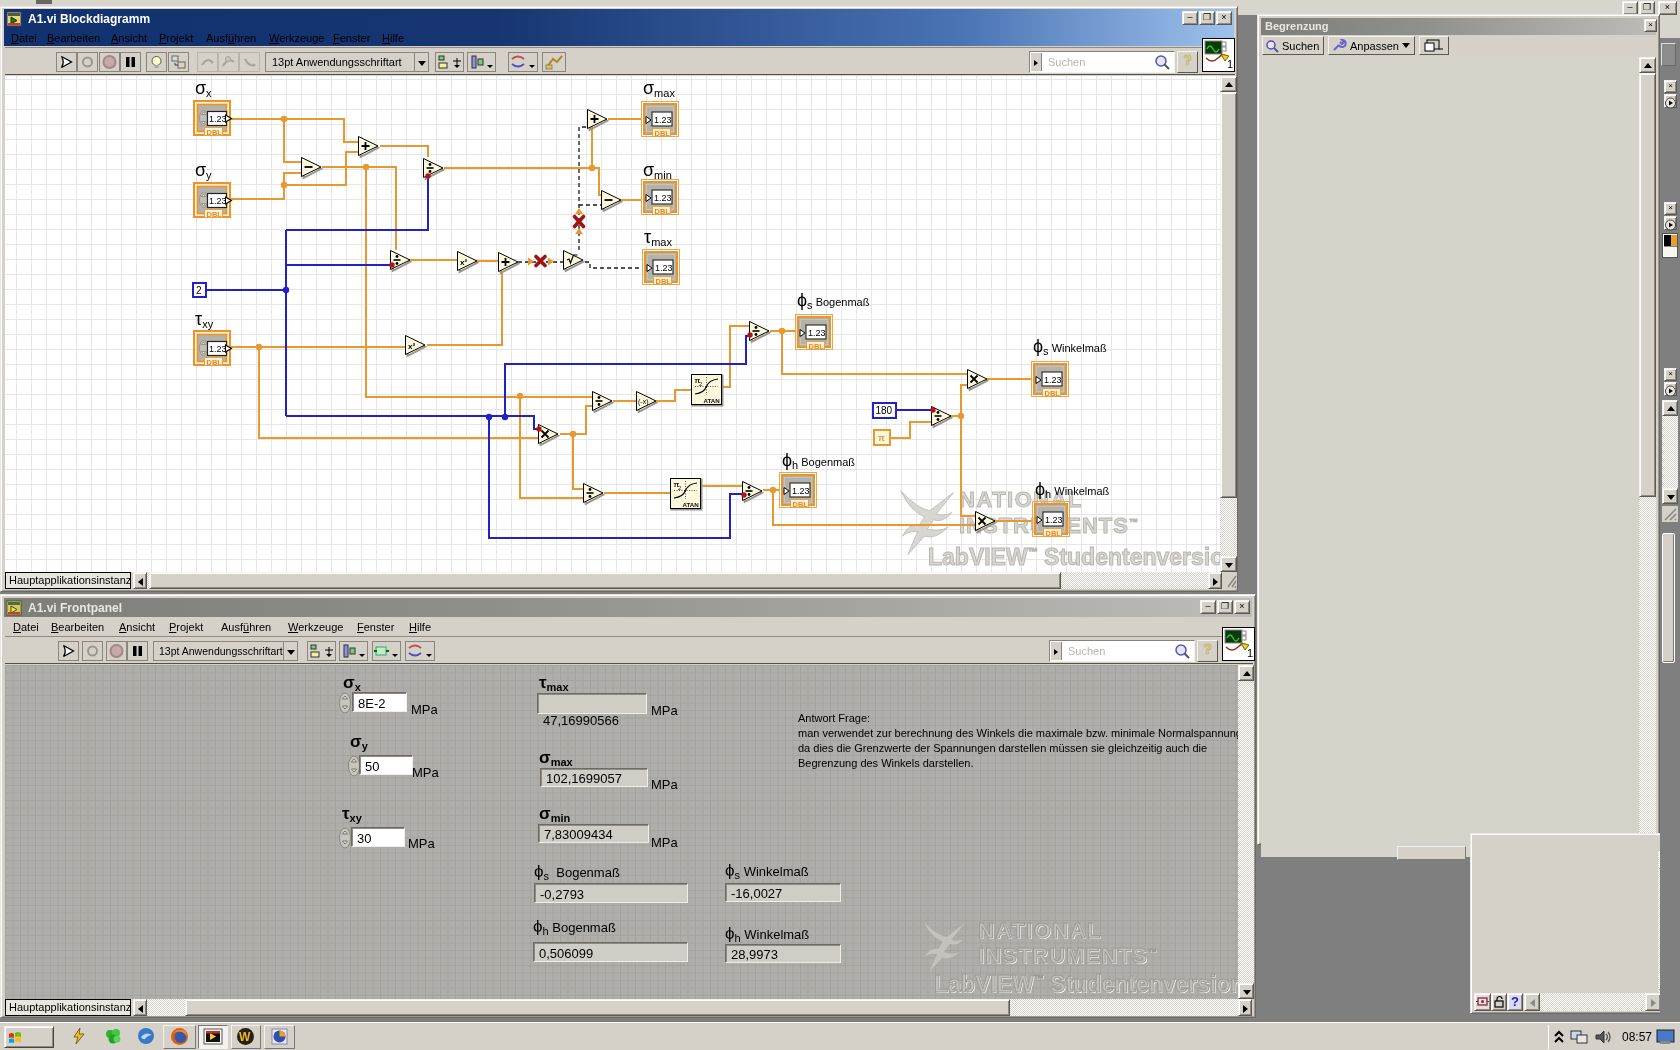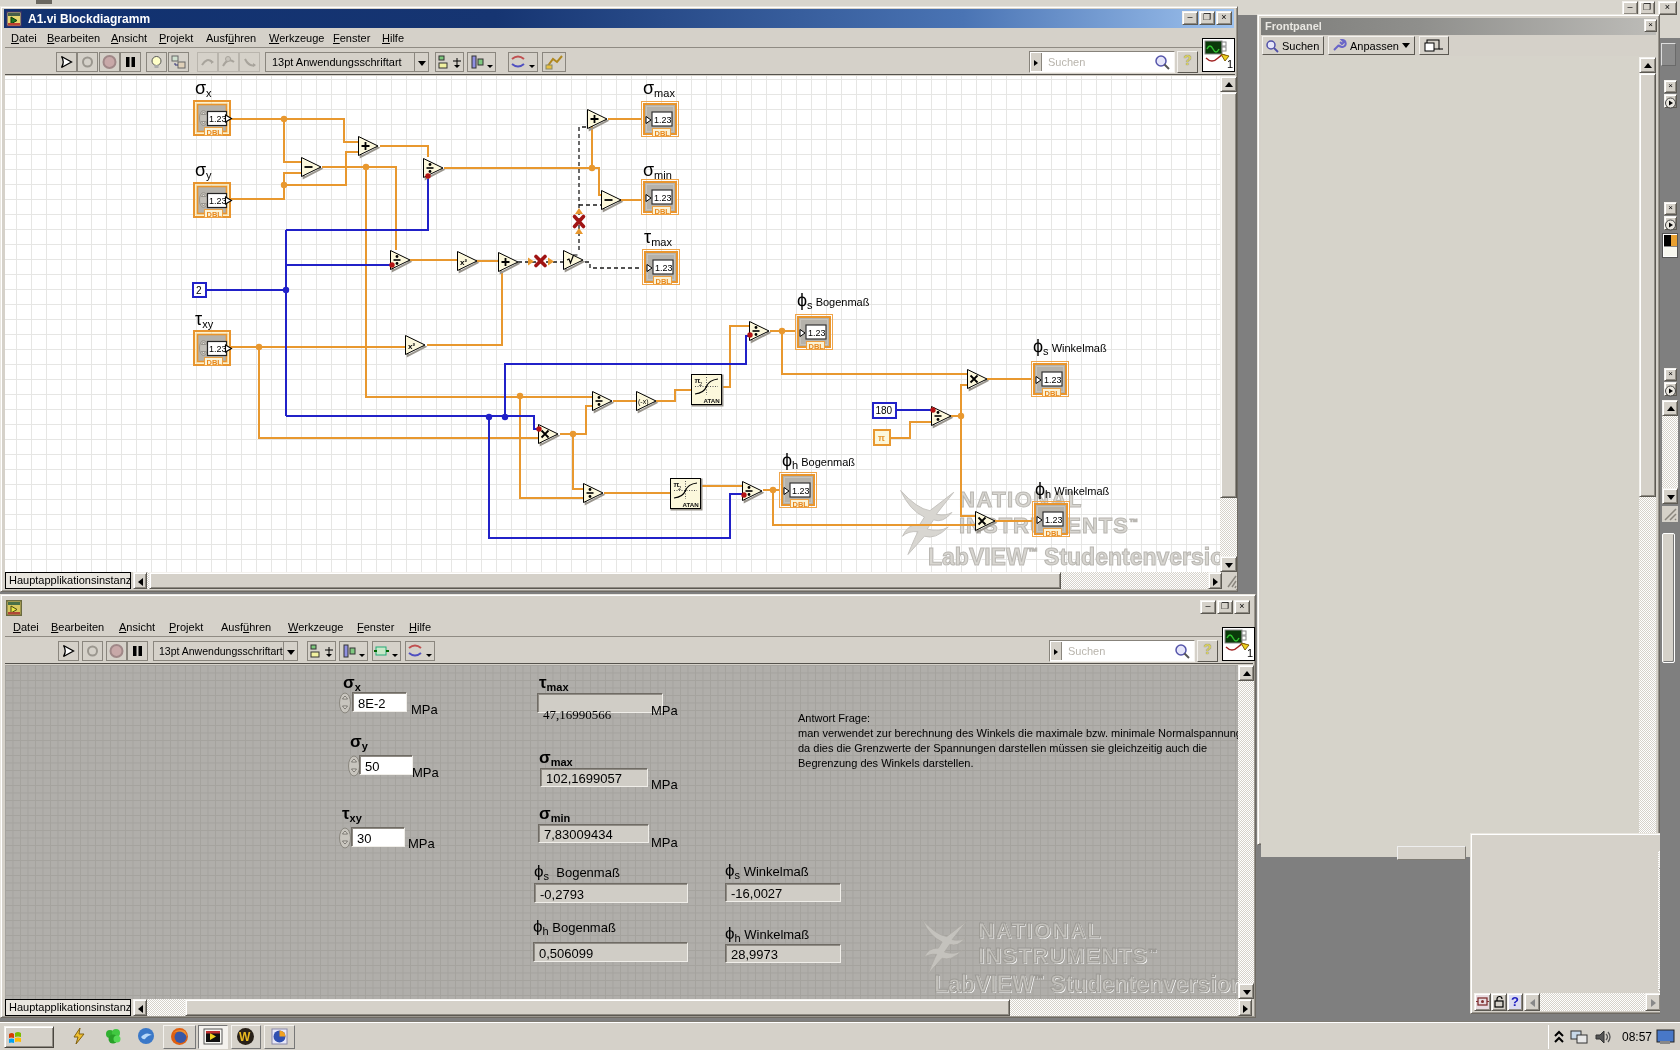--- a/index.html
+++ b/index.html
@@ -28,21 +28,21 @@
 
 <div class="abs" style="left:0;top:0;width:1680px;height:6px;background:#d8d5cd;"></div>
 <div class="abs" style="left:36px;top:0;width:16px;height:4px;background:#6a6760;"></div>
 <div class="abs" style="left:1236px;top:0;width:444px;height:15px;background:#d8d5cd;"></div>
 
 <div class="wbtn" style="left:1622px;top:1px;">–</div>
 <div class="wbtn" style="left:1639px;top:1px;">❐</div>
 <div class="wbtn" style="left:1658px;top:1px;width:19px;">×</div>
 
 <div class="win" id="bdwin" style="left:0;top:6px;width:1238px;height:586px;">
-  <div class="tb-blue abs" style="left:3px;top:2px;right:3px;height:19px;">
+  <div class="tb-blue abs" style="left:3px;top:2px;right:3px;height:37px;">
     <span style="position:absolute;left:24px;top:3px;">A1.vi Blockdiagramm</span>
   </div>
   <svg class="abs" style="left:5px;top:4px;" width="16" height="16">
       <rect x="0" y="0" width="16" height="16" fill="#30306a"></rect>
       <rect x="1.5" y="1.5" width="13" height="13" fill="#e8d870"></rect>
       <rect x="2" y="2" width="12" height="3" fill="#486048"></rect>
       <path d="M5 6 L5 13 L11 9.5 Z" fill="#207820" stroke="#0a3a0a"></path>
       <rect x="2" y="12" width="12" height="2.5" fill="#c04030"></rect>
     </svg>
   <div class="wbtn" style="left:1181px;top:4px;">–</div>
@@ -373,20 +373,23 @@
     <div class="sbtn" style="left:1203px;top:0;width:14px;height:17px;">
         <div class="arrow" style="left:4px;top:5px;border-top:4px solid transparent;border-bottom:4px solid transparent;border-left:5px solid #000;"></div>
       </div>
     <div class="abs" style="left:1219px;top:0;width:13px;height:17px;background:#d5d1c9;"><svg width="13" height="17">
           <path d="M12 4 L4 15 M12 9 L8 15 M12 14 L11 16" stroke="#8a867e" stroke-width="1.5"></path>
         </svg></div>
   </div>
 </div>
 
 <div class="win" id="fpwin" style="left:0;top:594px;width:1256px;height:424px;">
+  <div class="tb-gray abs" style="left:3px;top:3px;right:3px;height:19px;">
+    <span style="position:absolute;left:24px;top:3px;">A1.vi Frontpanel</span>
+  </div>
   <svg class="abs" style="left:5px;top:5px;" width="16" height="16">
       <rect x="0" y="0" width="16" height="16" fill="#6a6a40"></rect>
       <rect x="1.5" y="1.5" width="13" height="13" fill="#d8c860"></rect>
       <rect x="2" y="2" width="12" height="3" fill="#487048"></rect>
       <path d="M5 6 L5 13 L11 9.5 Z" fill="#e8e848" stroke="#4a4a10"></path>
       <rect x="2" y="12" width="12" height="2.5" fill="#b04838"></rect>
     </svg>
   <div class="wbtn" style="left:1199px;top:5px;">–</div>
   <div class="wbtn" style="left:1216px;top:5px;">❐</div>
   <div class="wbtn" style="left:1233px;top:5px;">×</div>
@@ -481,21 +484,21 @@
     <div class="mpa" style="left:407px;top:100px;">MPa</div>
     <div class="lbl" style="left:337px;top:139px;"><span style="font-size:17px;">τ</span><span style="font-size:11px;vertical-align:-3px;">xy</span></div>
     <svg class="abs" style="left:333px;top:162px;" width="14" height="22">
         <ellipse cx="7" cy="11" rx="5.5" ry="10" fill="#c8c5be" stroke="#8a877f"></ellipse>
         <path d="M4.5 7 l2.5 -3 2.5 3 z M4.5 14 l2.5 3 2.5 -3 z" fill="#e8e5de" stroke="#55524c" stroke-width="0.7"></path>
       </svg>
     <div class="field" style="left:346px;top:162px;width:54px;height:20px;background:#fff;padding-top:3px;">30</div>
     <div class="mpa" style="left:403px;top:171px;">MPa</div>
 
     <div class="lbl" style="left:534px;top:8px;"><span style="font-size:17px;">τ</span><span style="font-size:11px;vertical-align:-3px;">max</span></div>
-    <div class="field" style="left:532px;top:28px;width:126px;height:20px;background:#d0cdc6;padding-top:13px;font-family:Liberation Serif, serif;">47,16990566</div>
+    <div class="field" style="left:532px;top:28px;width:110px;height:20px;background:#d0cdc6;padding-top:19px;">47,16990566</div>
     <div class="mpa" style="left:646px;top:38px;">MPa</div>
     <div class="lbl" style="left:534px;top:83px;"><span style="font-size:17px;">σ</span><span style="font-size:11px;vertical-align:-3px;">max</span></div>
     <div class="field" style="left:535px;top:103px;width:108px;height:19px;background:#d0cdc6;padding-top:2px;">102,1699057</div>
     <div class="mpa" style="left:646px;top:112px;">MPa</div>
     <div class="lbl" style="left:534px;top:139px;"><span style="font-size:17px;">σ</span><span style="font-size:11px;vertical-align:-3px;">min</span></div>
     <div class="field" style="left:533px;top:159px;width:111px;height:19px;background:#d0cdc6;padding-top:2px;">7,83009434</div>
     <div class="mpa" style="left:646px;top:170px;">MPa</div>
 
     <div class="lbl" style="left:529px;top:197px;font-weight:normal;"><span style="font-size:17px;">ϕ</span><span style="font-size:11px;vertical-align:-3px;">s</span>&nbsp; Bogenmaß</div>
     <div class="field" style="left:529px;top:218px;width:154px;height:20px;background:#d0cdc6;padding-top:3px;">-0,2793</div>
@@ -531,21 +534,21 @@
     <div class="sb abs" style="left:142px;top:0;width:1091px;height:17px;"></div>
     <div class="sbtn" style="left:180px;top:0;width:825px;height:17px;"></div>
     <div class="sbtn" style="left:1233px;top:0;width:14px;height:17px;">
         <div class="arrow" style="left:4px;top:5px;border-top:4px solid transparent;border-bottom:4px solid transparent;border-left:5px solid #000;"></div>
       </div>
   </div>
 </div>
 
 <div class="win" id="fnwin" style="left:1257px;top:14px;width:403px;height:831px;">
   <div class="tb-gray abs" style="left:3px;top:3px;right:3px;height:17px;font-size:11px;">
-    <span style="position:absolute;left:4px;top:2px;">Frontpanel</span>
+    <span style="position:absolute;left:4px;top:2px;">Begrenzung</span>
   </div>
   <div class="wbtn" style="left:386px;top:4px;width:13px;height:13px;font-size:8px;">×</div>
   <div class="abs" style="left:3px;top:41px;width:378px;height:801px;background:#d6d3ca;"></div>
   <div class="abs" id="fntools" style="left:3px;top:20px;width:397px;height:21px;">
     <div class="abs" style="left:1px;top:1px;width:62px;height:19px;background:#d5d1c9;border:1px solid;border-color:#f4f2ee #5c5952 #5c5952 #f4f2ee;font-size:11px;color:#000;padding:3px 0 0 19px;">Suchen<svg width="15" height="15" style="position:absolute;left:2px;top:2px;">
           <circle cx="6" cy="6" r="4" fill="#e6e6fa" stroke="#5050a8" stroke-width="1.5"></circle>
           <line x1="9" y1="9" x2="13" y2="13" stroke="#5050a8" stroke-width="1.8"></line>
         </svg></div>
     <div class="abs" style="left:67px;top:1px;width:87px;height:19px;background:#d5d1c9;border:1px solid;border-color:#f4f2ee #5c5952 #5c5952 #f4f2ee;font-size:11px;color:#000;padding:3px 0 0 21px;">Anpassen<span style="position:absolute;right:4px;top:6px;width:0;height:0;border-left:4px solid transparent;border-right:4px solid transparent;border-top:5px solid #000;"></span><svg width="16" height="16" style="position:absolute;left:2px;top:1px;">
           <path d="M3 12 L8 7 M8 7 a3.5 3.5 0 1 0 3 -5 l2 2 -2 2 -2 -2" fill="none" stroke="#6a66c8" stroke-width="2"></path>

